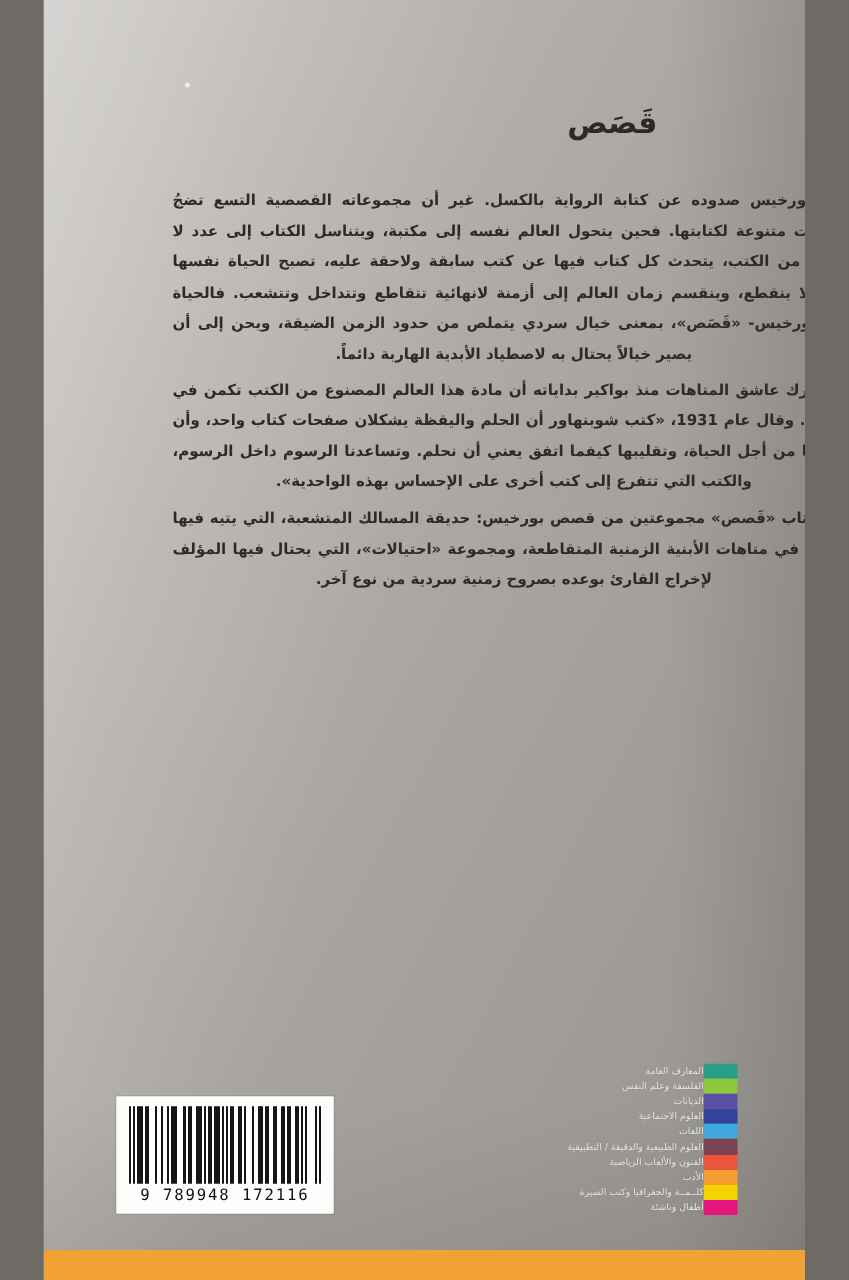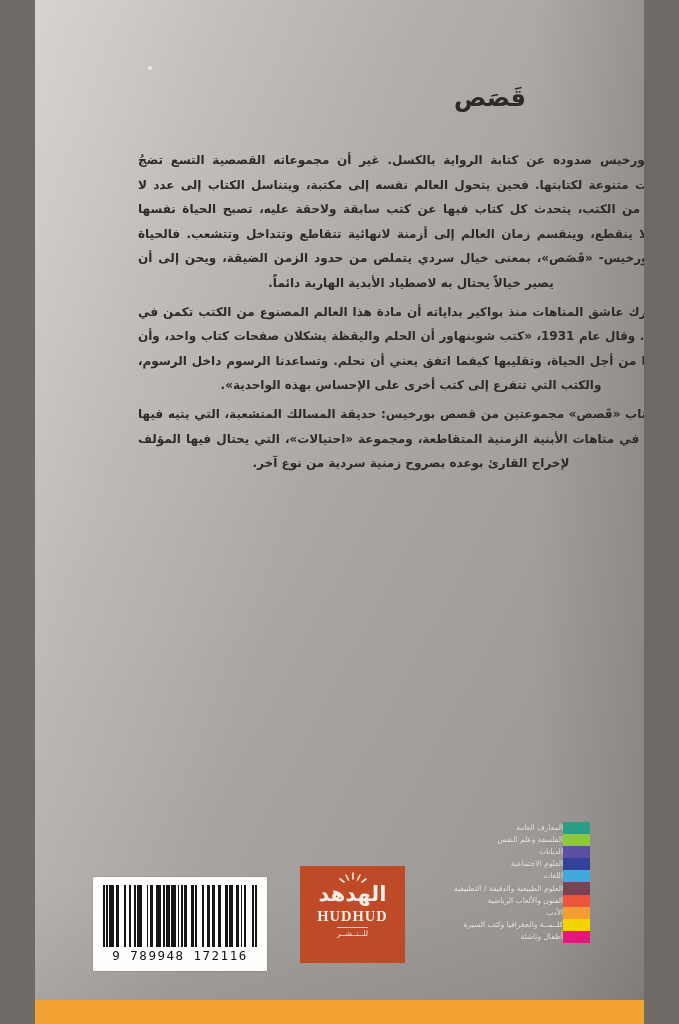--- a/index.html
+++ b/index.html
@@ -45,21 +45,21 @@
   #hudhud-latin{font-family:"Liberation Serif",serif;font-weight:bold;font-size:14.5px;letter-spacing:1px;margin-top:2px;}
   #hudhud-sub{font-size:7.5px;direction:rtl;margin-top:2px;border-top:1px solid rgba(247,237,228,.8);padding-top:1px;letter-spacing:1px;}
   
   #kalima-logo{
     position:absolute;left:383px;top:862px;width:94px;height:108px;
     display:flex;flex-direction:column;align-items:center;color:var(--kalima-blue,#332d9e);
   }
   #kalima-arabic{direction:rtl;font-size:20px;font-weight:bold;line-height:22px;margin-top:5px;}
   #kalima-latin{font-size:15px;font-weight:bold;letter-spacing:2px;margin-top:2px;}
   
-  #categories{position:absolute;top:822px;right:54px;}
+  #categories{position:absolute;top:851px;right:54px;}
   .cat-row{display:flex;align-items:center;justify-content:flex-end;height:12.1px;}
   .cat-label{
     direction:rtl;font-size:7.5px;line-height:8px;color:#e9e7e3;white-space:nowrap;
     margin-left:0;margin-right:0;padding-left:5px;text-shadow:0 0 1px rgba(0,0,0,.15);
   }
   .cat-swatch{width:27px;height:12.1px;flex:0 0 27px;}
   
   #bottom-strip{position:absolute;left:0;bottom:0;width:100%;height:24px;background:var(--strip-orange,#f1a233);}
   
   #speck{position:absolute;left:113px;top:66px;width:4px;height:4px;border-radius:50%;background:#efedea;opacity:.9;}
@@ -127,34 +127,20 @@
         <rect x="82" y="0" width="1.05" height="62" fill="#151515"></rect>
         <rect x="83" y="0" width="1.05" height="62" fill="#151515"></rect>
         <rect x="85" y="0" width="1.05" height="62" fill="#151515"></rect>
         <rect x="87" y="0" width="1.05" height="62" fill="#151515"></rect>
         <rect x="92" y="0" width="1.05" height="62" fill="#151515"></rect>
         <rect x="94" y="0" width="1.05" height="62" fill="#151515"></rect>
       </svg>
     <span id="barcode-digits">9 789948 172116</span>
   </div>
 
-  <div id="hudhud-logo">
-    <svg id="hudhud-rays" width="34" height="12" viewBox="0 0 34 12">
-      <g stroke="#f7ede4" stroke-width="1.6" stroke-linecap="round" fill="none">
-        <line x1="17" y1="1" x2="17" y2="7"></line>
-        <line x1="10" y1="3" x2="12.5" y2="8"></line>
-        <line x1="24" y1="3" x2="21.5" y2="8"></line>
-        <line x1="4" y1="7" x2="8" y2="10"></line>
-        <line x1="30" y1="7" x2="26" y2="10"></line>
-      </g>
-    </svg>
-    <div id="hudhud-arabic">الهدهد</div>
-    <div id="hudhud-latin">HUDHUD</div>
-    <div id="hudhud-sub">للــنــشــر</div>
-  </div>
 
 
   <div id="categories">
       <div class="cat-row">
         <span class="cat-label">المعارف العامة</span>
         <span class="cat-swatch" style="background: rgb(42, 158, 133);"></span>
       </div>
       <div class="cat-row">
         <span class="cat-label">الفلسفة وعلم النفس</span>
         <span class="cat-swatch" style="background: rgb(141, 198, 63);"></span>

